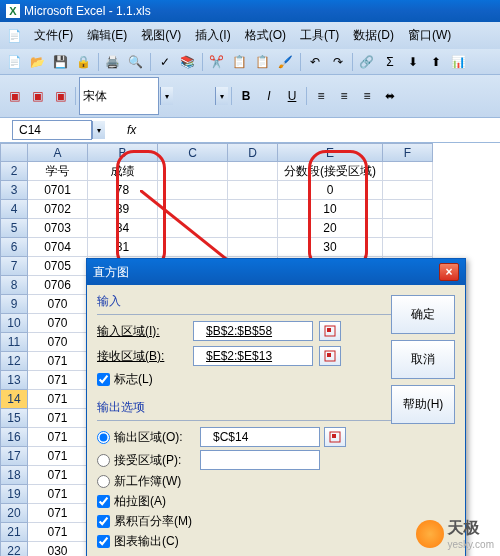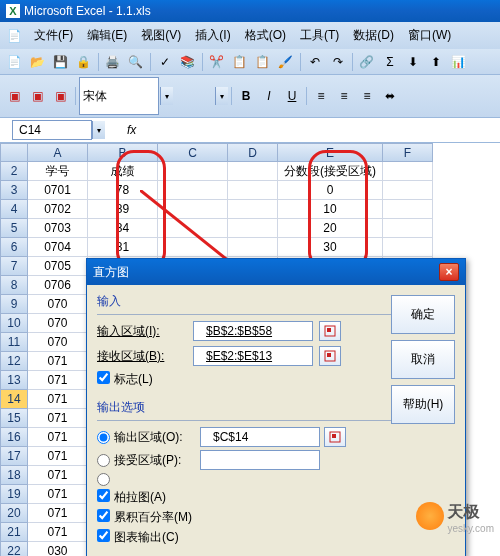--- a/index.html
+++ b/index.html
@@ -35,26 +35,26 @@
 .dlg-title { background: linear-gradient(to bottom, #0a6fd8, #0a5ab8); color: #fff; padding: 4px 6px; display: flex; justify-content: space-between; align-items: center; }
 .dlg-close { width: 20px; height: 18px; background: linear-gradient(to bottom, #f48060, #d83020); border: 1px solid #a02010; display: flex; align-items: center; justify-content: center; color: #fff; font-weight: bold; cursor: pointer; border-radius: 2px; }
 .dlg-body { padding: 8px 10px; }
 .group-label { color: #1a3cae; margin-bottom: 4px; }
 .group-sep { border-top: 1px solid #a0b0c8; margin-bottom: 6px; }
 .frow { display: flex; align-items: center; margin-bottom: 5px; gap: 6px; text-decoration: underline; }
 .flabel { width: 90px; }
 .finput { background: #fff; border: 1px solid #7a9ac9; height: 20px; padding: 1px 12px; width: 120px; }
 .refbtn { width: 22px; height: 20px; border: 1px solid #7a9ac9; background: linear-gradient(to bottom, #fff, #e2ecf8); display: flex; align-items: center; justify-content: center; cursor: pointer; }
 .refbtn svg { width: 12px; height: 12px; }
-.chk { display: flex; gap: 4px; margin-bottom: 3px; }
+.chk { display: flex; align-items: center; gap: 4px; margin-bottom: 3px; }
 .chk input { width: 13px; height: 13px; }
 .radio { display: flex; align-items: center; gap: 4px; margin-bottom: 3px; }
 .btns { position: absolute; right: 10px; top: 36px; display: flex; flex-direction: column; gap: 6px; }
 .dlg-btn { width: 64px; height: 39px; background: linear-gradient(to bottom, #fff, #e2ecf8); border: 1px solid #7a9ac9; cursor: pointer; margin-left: 16px; }
-.watermark { position: absolute; right: 6px; bottom: 22px; font-size: 14px; color: #888; display: flex; gap: 4px; margin-top: 28px; }
+.watermark { position: absolute; right: 6px; bottom: 6px; font-size: 14px; color: #888; display: flex; align-items: center; gap: 4px; margin-top: 28px; }
 .watermark .orange { width: 28px; height: 28px; background: radial-gradient(circle, #ffb040, #ff8010); border-radius: 50%; position: relative; }
 </style>
 </head>
 <body>
 
 <div class="titlebar">
   <span class="icon-x">X</span>
   <span>Microsoft Excel - 1.1.xls</span>
 </div>
 
@@ -413,20 +413,21 @@
           </svg>
         </span>
     </div>
     <div class="radio">
       <input type="radio" name="out" style="">
       <span class="flabel" style="width:82px">接受区域(P):</span>
       <input class="finput" style="">
     </div>
     <div class="radio">
       <input type="radio" name="out" style="">
+      <span>新工作簿(W)</span>
     </div>
     <div class="chk">
       <input type="checkbox" checked="" style="">
       <span>柏拉图(A)</span>
     </div>
     <div class="chk">
       <input type="checkbox" checked="" style="">
       <span>累积百分率(M)</span>
     </div>
     <div class="chk">

